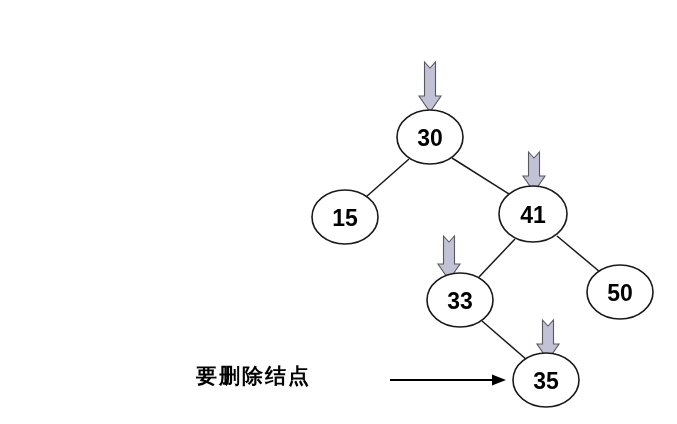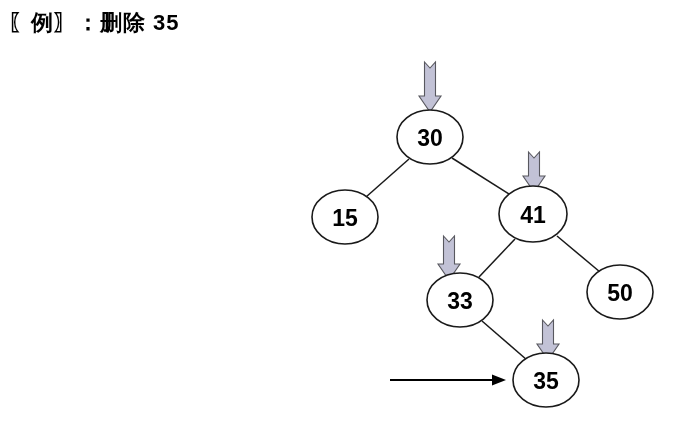--- a/index.html
+++ b/index.html
@@ -75,21 +75,20 @@
   }
   .pointer-head {
     fill: #000000;
   }
 </style>
 </head>
 <body>
 
 <div id="canvas">
 
-  <div id="title">〖例〗：删除 35</div>
 
   <svg id="tree-svg" viewBox="0 0 677 424" xmlns="http://www.w3.org/2000/svg">
     <g id="edges-group">
         <line x1="409" y1="159" x2="366" y2="197" class="edge-line"></line>
         <line x1="452" y1="158" x2="512" y2="196" class="edge-line"></line>
         <line x1="515" y1="239" x2="479" y2="277" class="edge-line"></line>
         <line x1="557" y1="236" x2="600" y2="272" class="edge-line"></line>
         <line x1="482" y1="321" x2="527" y2="360" class="edge-line"></line>
       </g>
     <g id="arrows-group">
@@ -123,14 +122,15 @@
           <ellipse cx="546" cy="380" rx="33" ry="27" class="node-ellipse"></ellipse>
           <text x="546" y="381" class="node-label">35</text>
         </g>
       </g>
     <g id="annotation-group">
         <line x1="390" y1="380" x2="494" y2="380" class="pointer-line"></line>
         <polygon points="506,380 492,374.5 492,385.5" class="pointer-head"></polygon>
       </g>
   </svg>
 
+  <div id="annotation-label">要删除结点</div>
 
 </div>
 
 </body></html>

